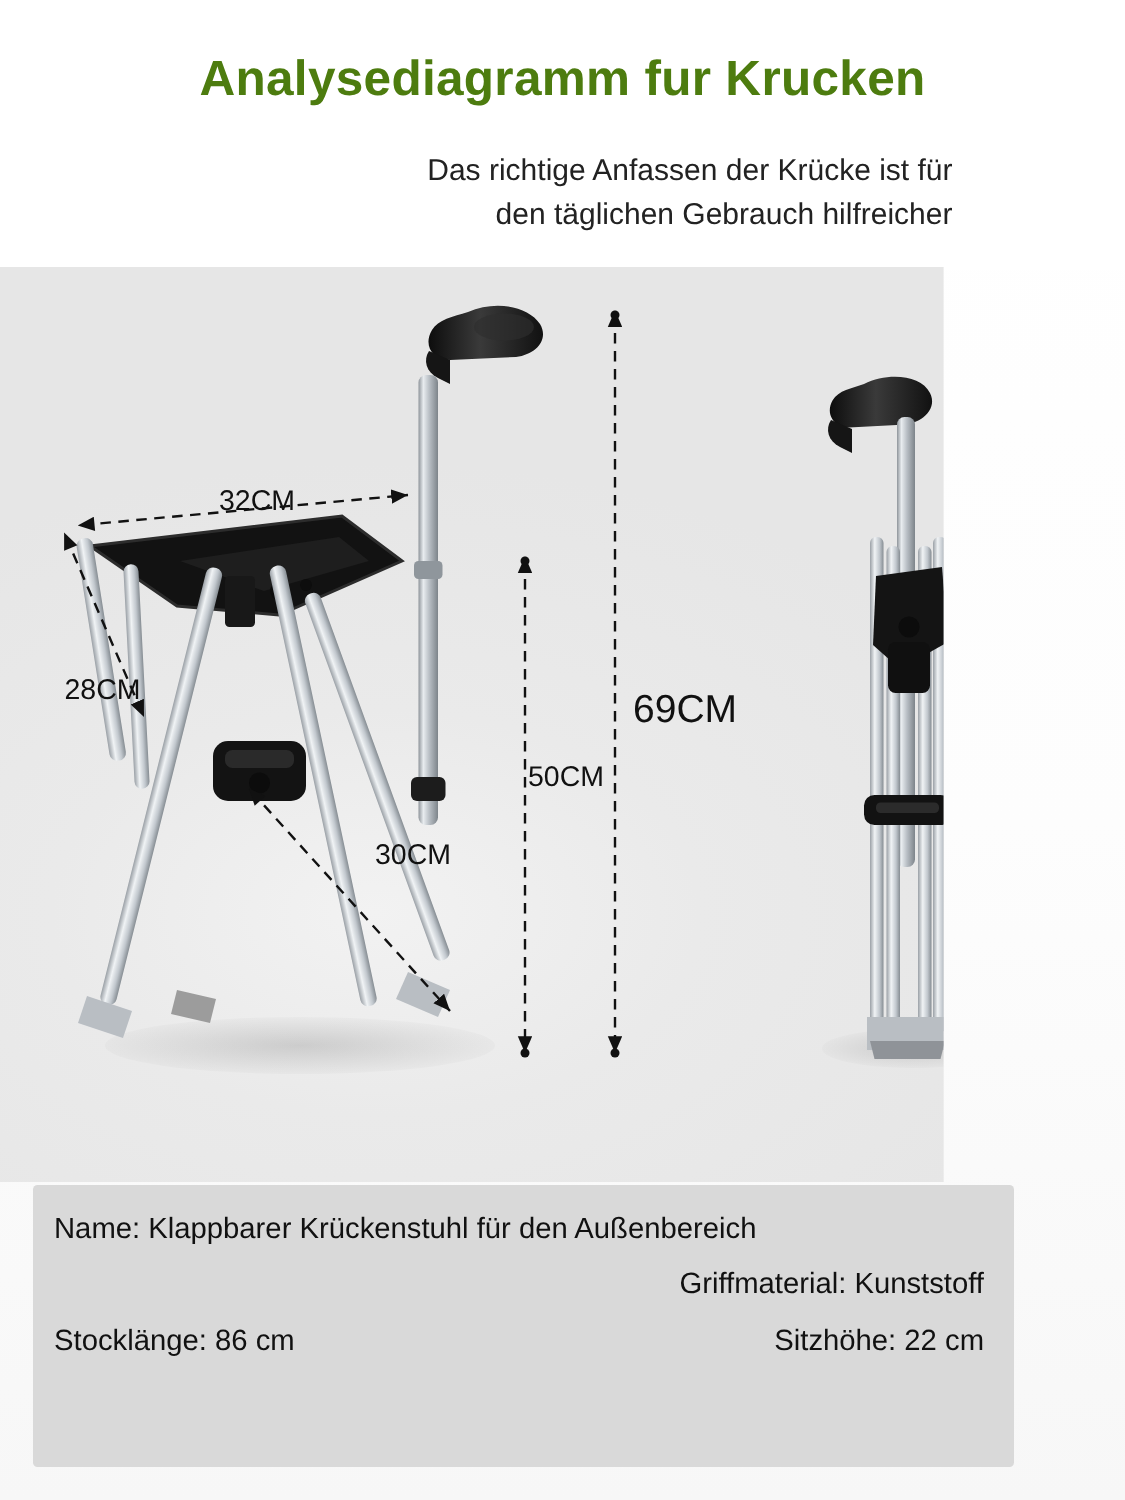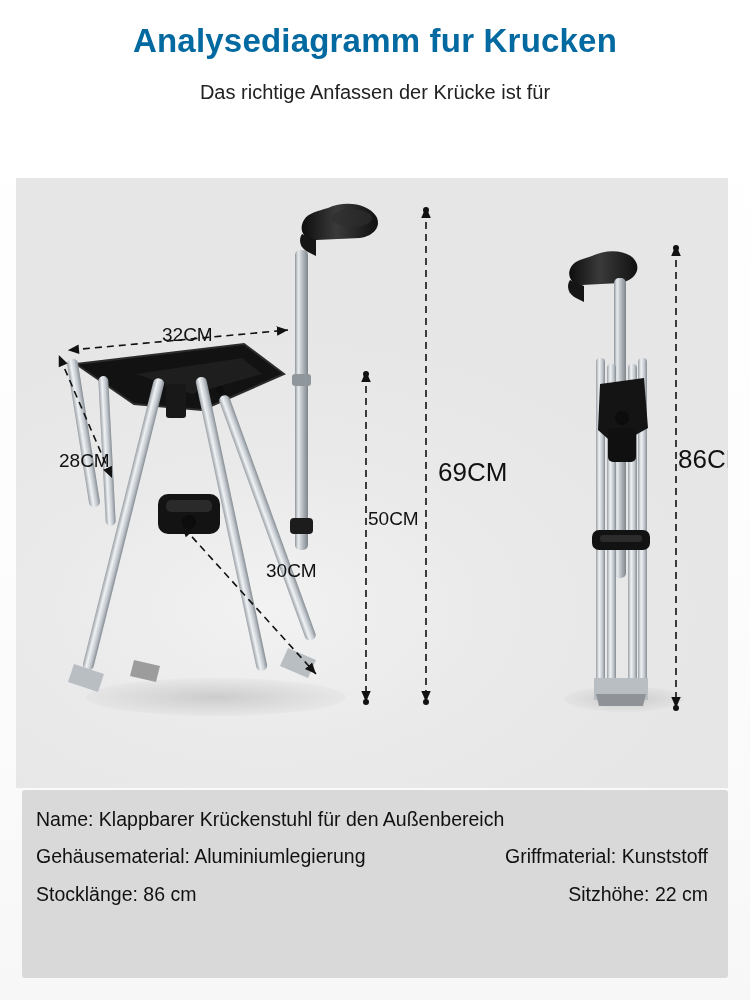--- a/index.html
+++ b/index.html
@@ -25,47 +25,49 @@
 
   
   .header {
     position: absolute;
     top: 0; left: 0; right: 0;
     height: 180px;
     text-align: center;
     background: #ffffff;
   }
   .title {
-    margin: 0;
+    margin: 11px;
     padding-top: 22px;
     font-size: 33px;
     font-weight: bold;
     letter-spacing: 0.2px;
-    color: #0369a1;
+    color: #4d7c0f;
   }
   .subtitle {
     margin: 0 auto;
     padding-top: 18px;
     width: 520px;
     font-size: 20px;
     line-height: 1.45;
     color: #222;
+    text-align: right;
   }
 
   
   .illustration {
     position: absolute;
     top: 178px;
-    left: 16px;
-    width: 712px;
+    left: 0;
+    width: 598px;
     height: 610px;
     background:
       radial-gradient(ellipse 480px 300px at 250px 430px, #f2f2f2 0%, #eaeaea 45%, #e6e6e6 100%),
       linear-gradient(180deg,#f4f4f4 0%, #ececec 100%);
     overflow: hidden;
+    padding-left: 31px;
   }
   .floor-shadow {
     position: absolute;
     width: 260px; height: 38px;
     left: 70px; top: 500px;
     background: radial-gradient(ellipse at center, rgba(90,90,90,0.22) 0%, rgba(140,140,140,0.05) 70%, rgba(255,255,255,0) 100%);
     border-radius: 50%;
   }
   .floor-shadow2 {
     position: absolute;
@@ -83,21 +85,21 @@
     color: #111;
     white-space: nowrap;
   }
   .dimlabel.big { font-size: 26px; }
 
   
   .specs {
     position: absolute;
     left: 22px;
     top: 790px;
-    width: 706px;
+    width: 654px;
     height: 188px;
     background: #d9d9d9;
     border-radius: 3px;
     padding: 10px 14px 0 14px;
     box-sizing: border-box;
   }
   .spec-row {
     display: flex;
     align-items: baseline;
     font-size: 19.5px;
@@ -116,20 +118,21 @@
 </style>
 </head>
 <body>
 
 <div class="page">
 
   <div class="header">
     <h1 class="title">Analysediagramm fur Krucken</h1>
     <div class="subtitle">
       <div>Das richtige Anfassen der Krücke ist für</div>
+      <div>den täglichen Gebrauch hilfreicher</div>
     </div>
   </div>
 
   <div class="illustration">
     <div class="floor-shadow"></div>
     <div class="floor-shadow2"></div>
 
     <svg class="art" width="750" height="610" viewBox="0 0 750 610">
       <defs>
         <linearGradient id="metal" x1="0" y1="0" x2="1" y2="0">
@@ -247,21 +250,20 @@
     <div class="dimlabel" style="left:352px; top:330px;text-align:center;">50CM</div>
     <div class="dimlabel big" style="left:422px; top:238px;margin-top:41px;">69CM</div>
     <div class="dimlabel big" style="left:662px; top:254px;margin-top:12px;">86CM</div>
   </div>
 
   <div class="specs">
     <div class="spec-row single">
       <div class="col left">Name: Klappbarer Krückenstuhl für den Außenbereich</div>
     </div>
     <div class="spec-row pair">
-      <div class="col left">Gehäusematerial: Aluminiumlegierung</div>
       <div class="col right">Griffmaterial: Kunststoff</div>
     </div>
     <div class="spec-row pair2">
       <div class="col left">Stocklänge: 86 cm</div>
       <div class="col right">Sitzhöhe: 22 cm</div>
     </div>
   </div>
 
 </div>
 

